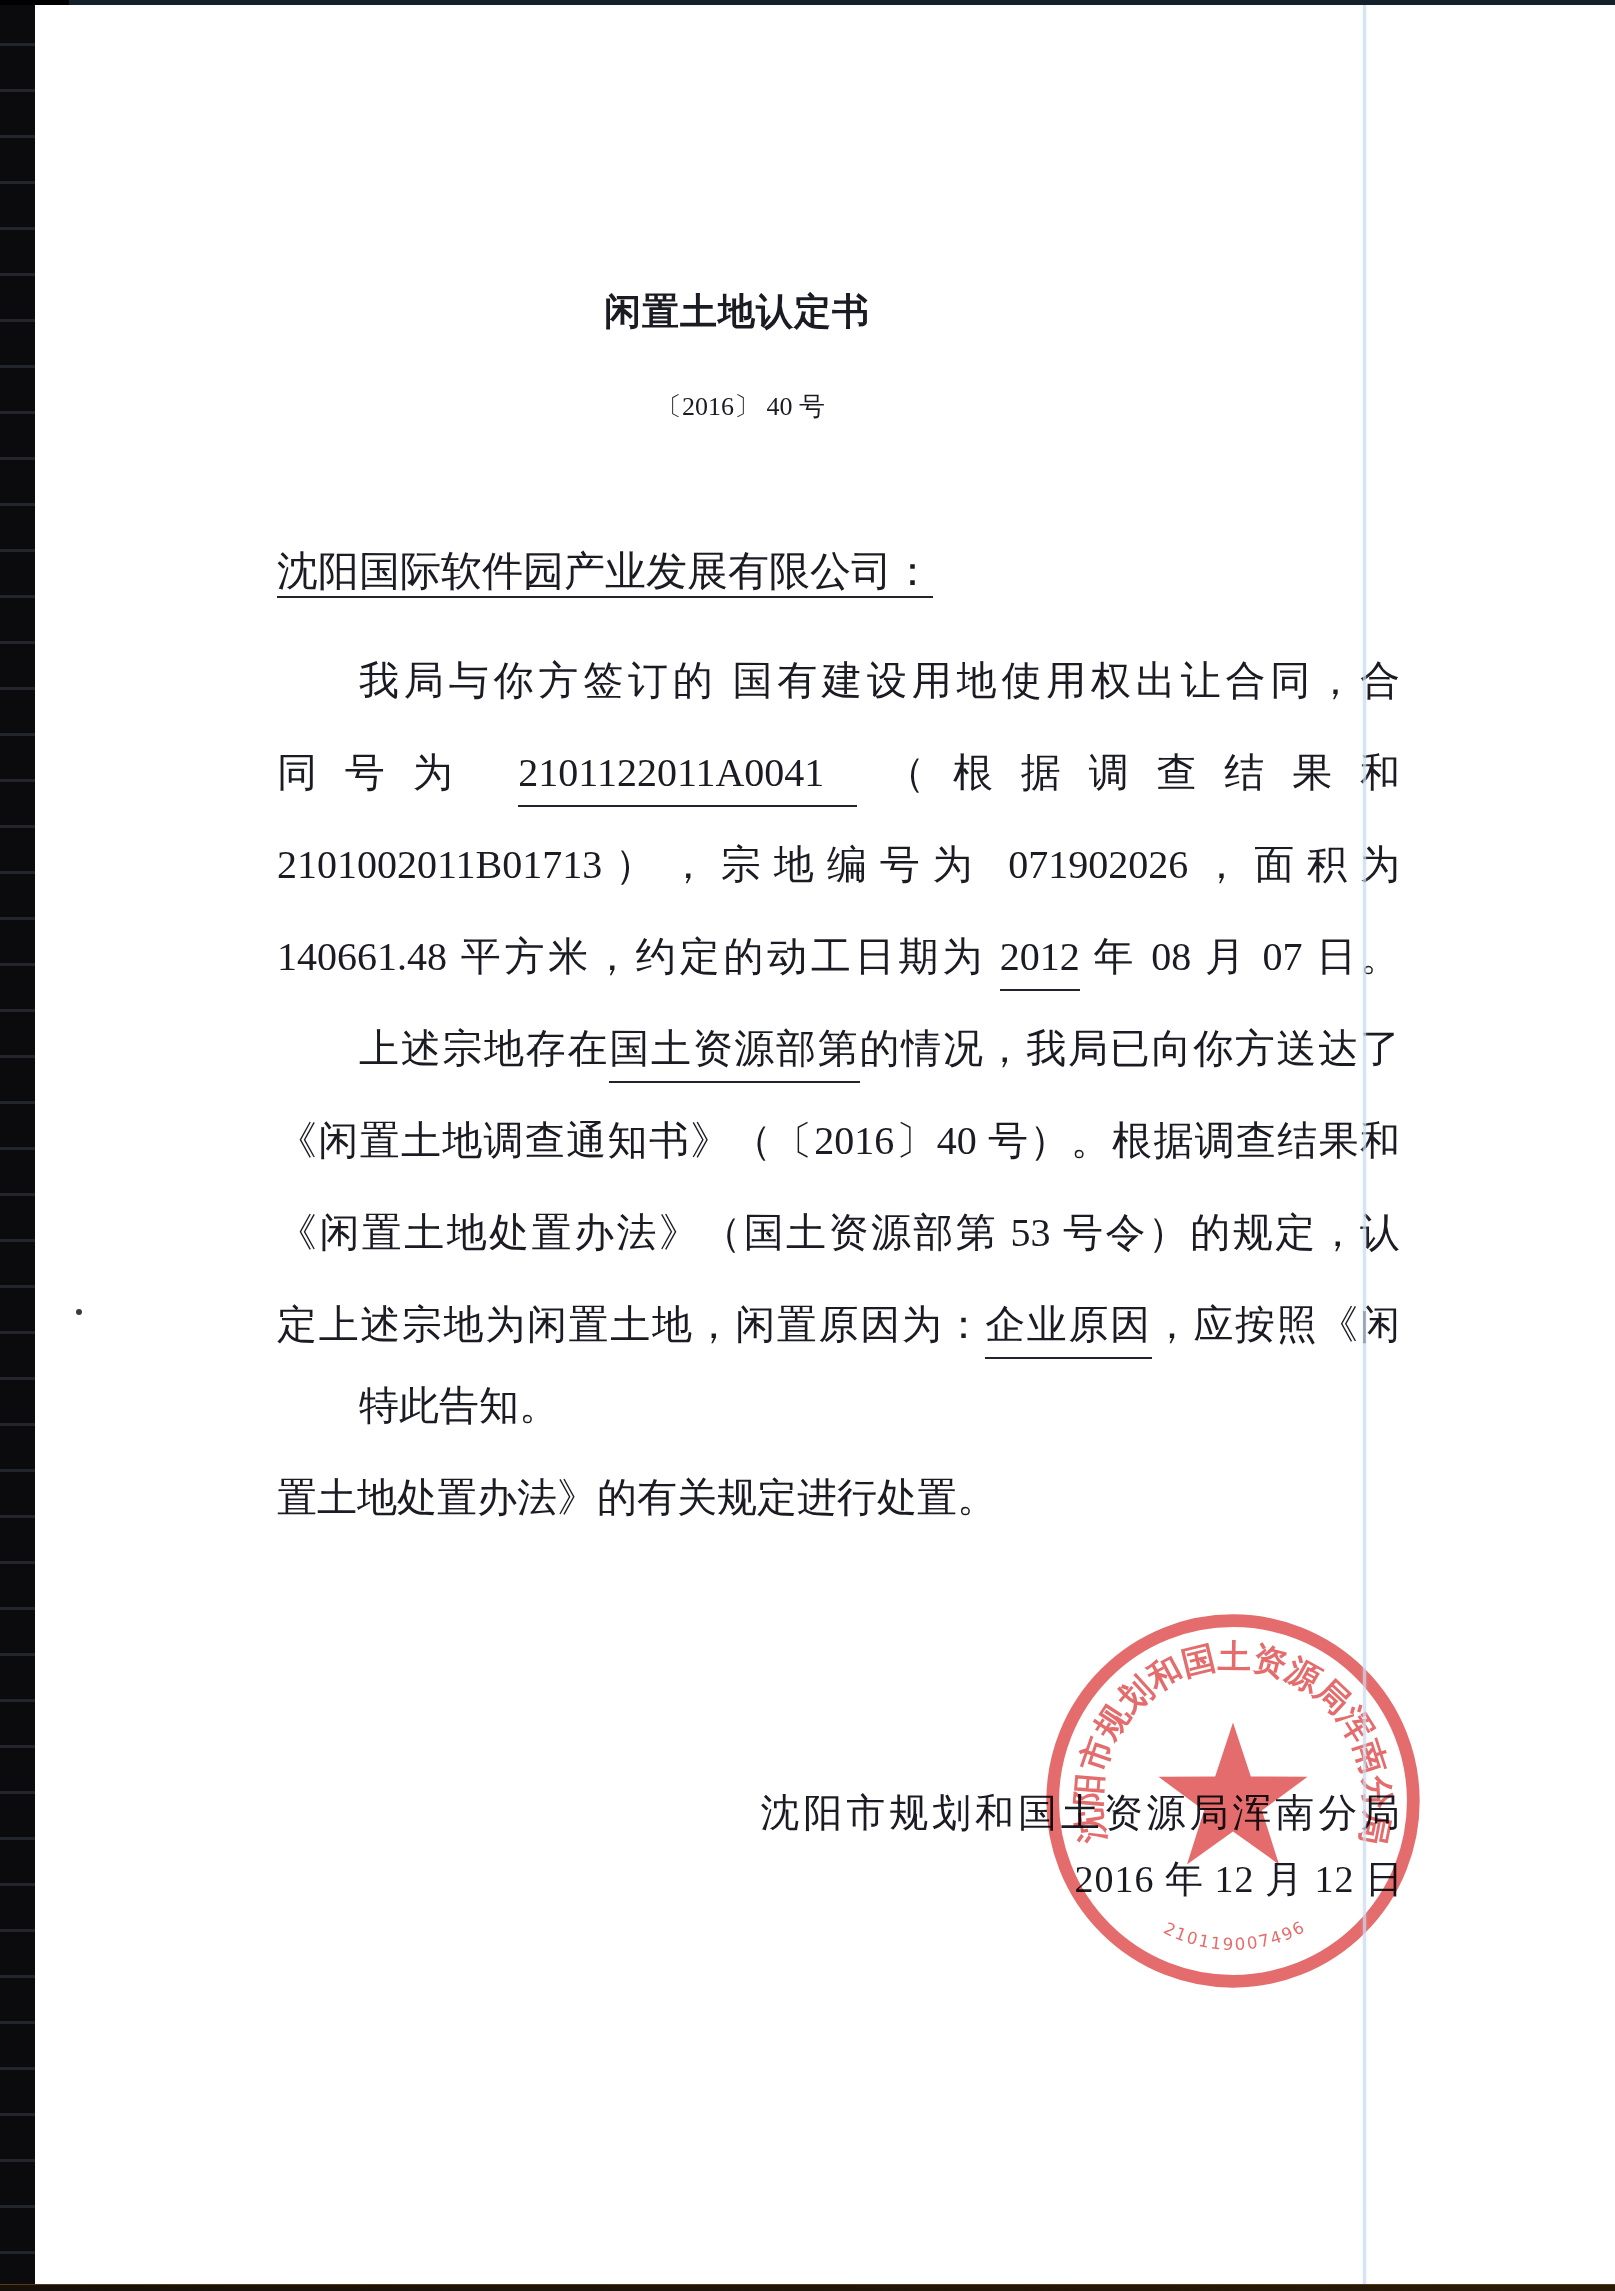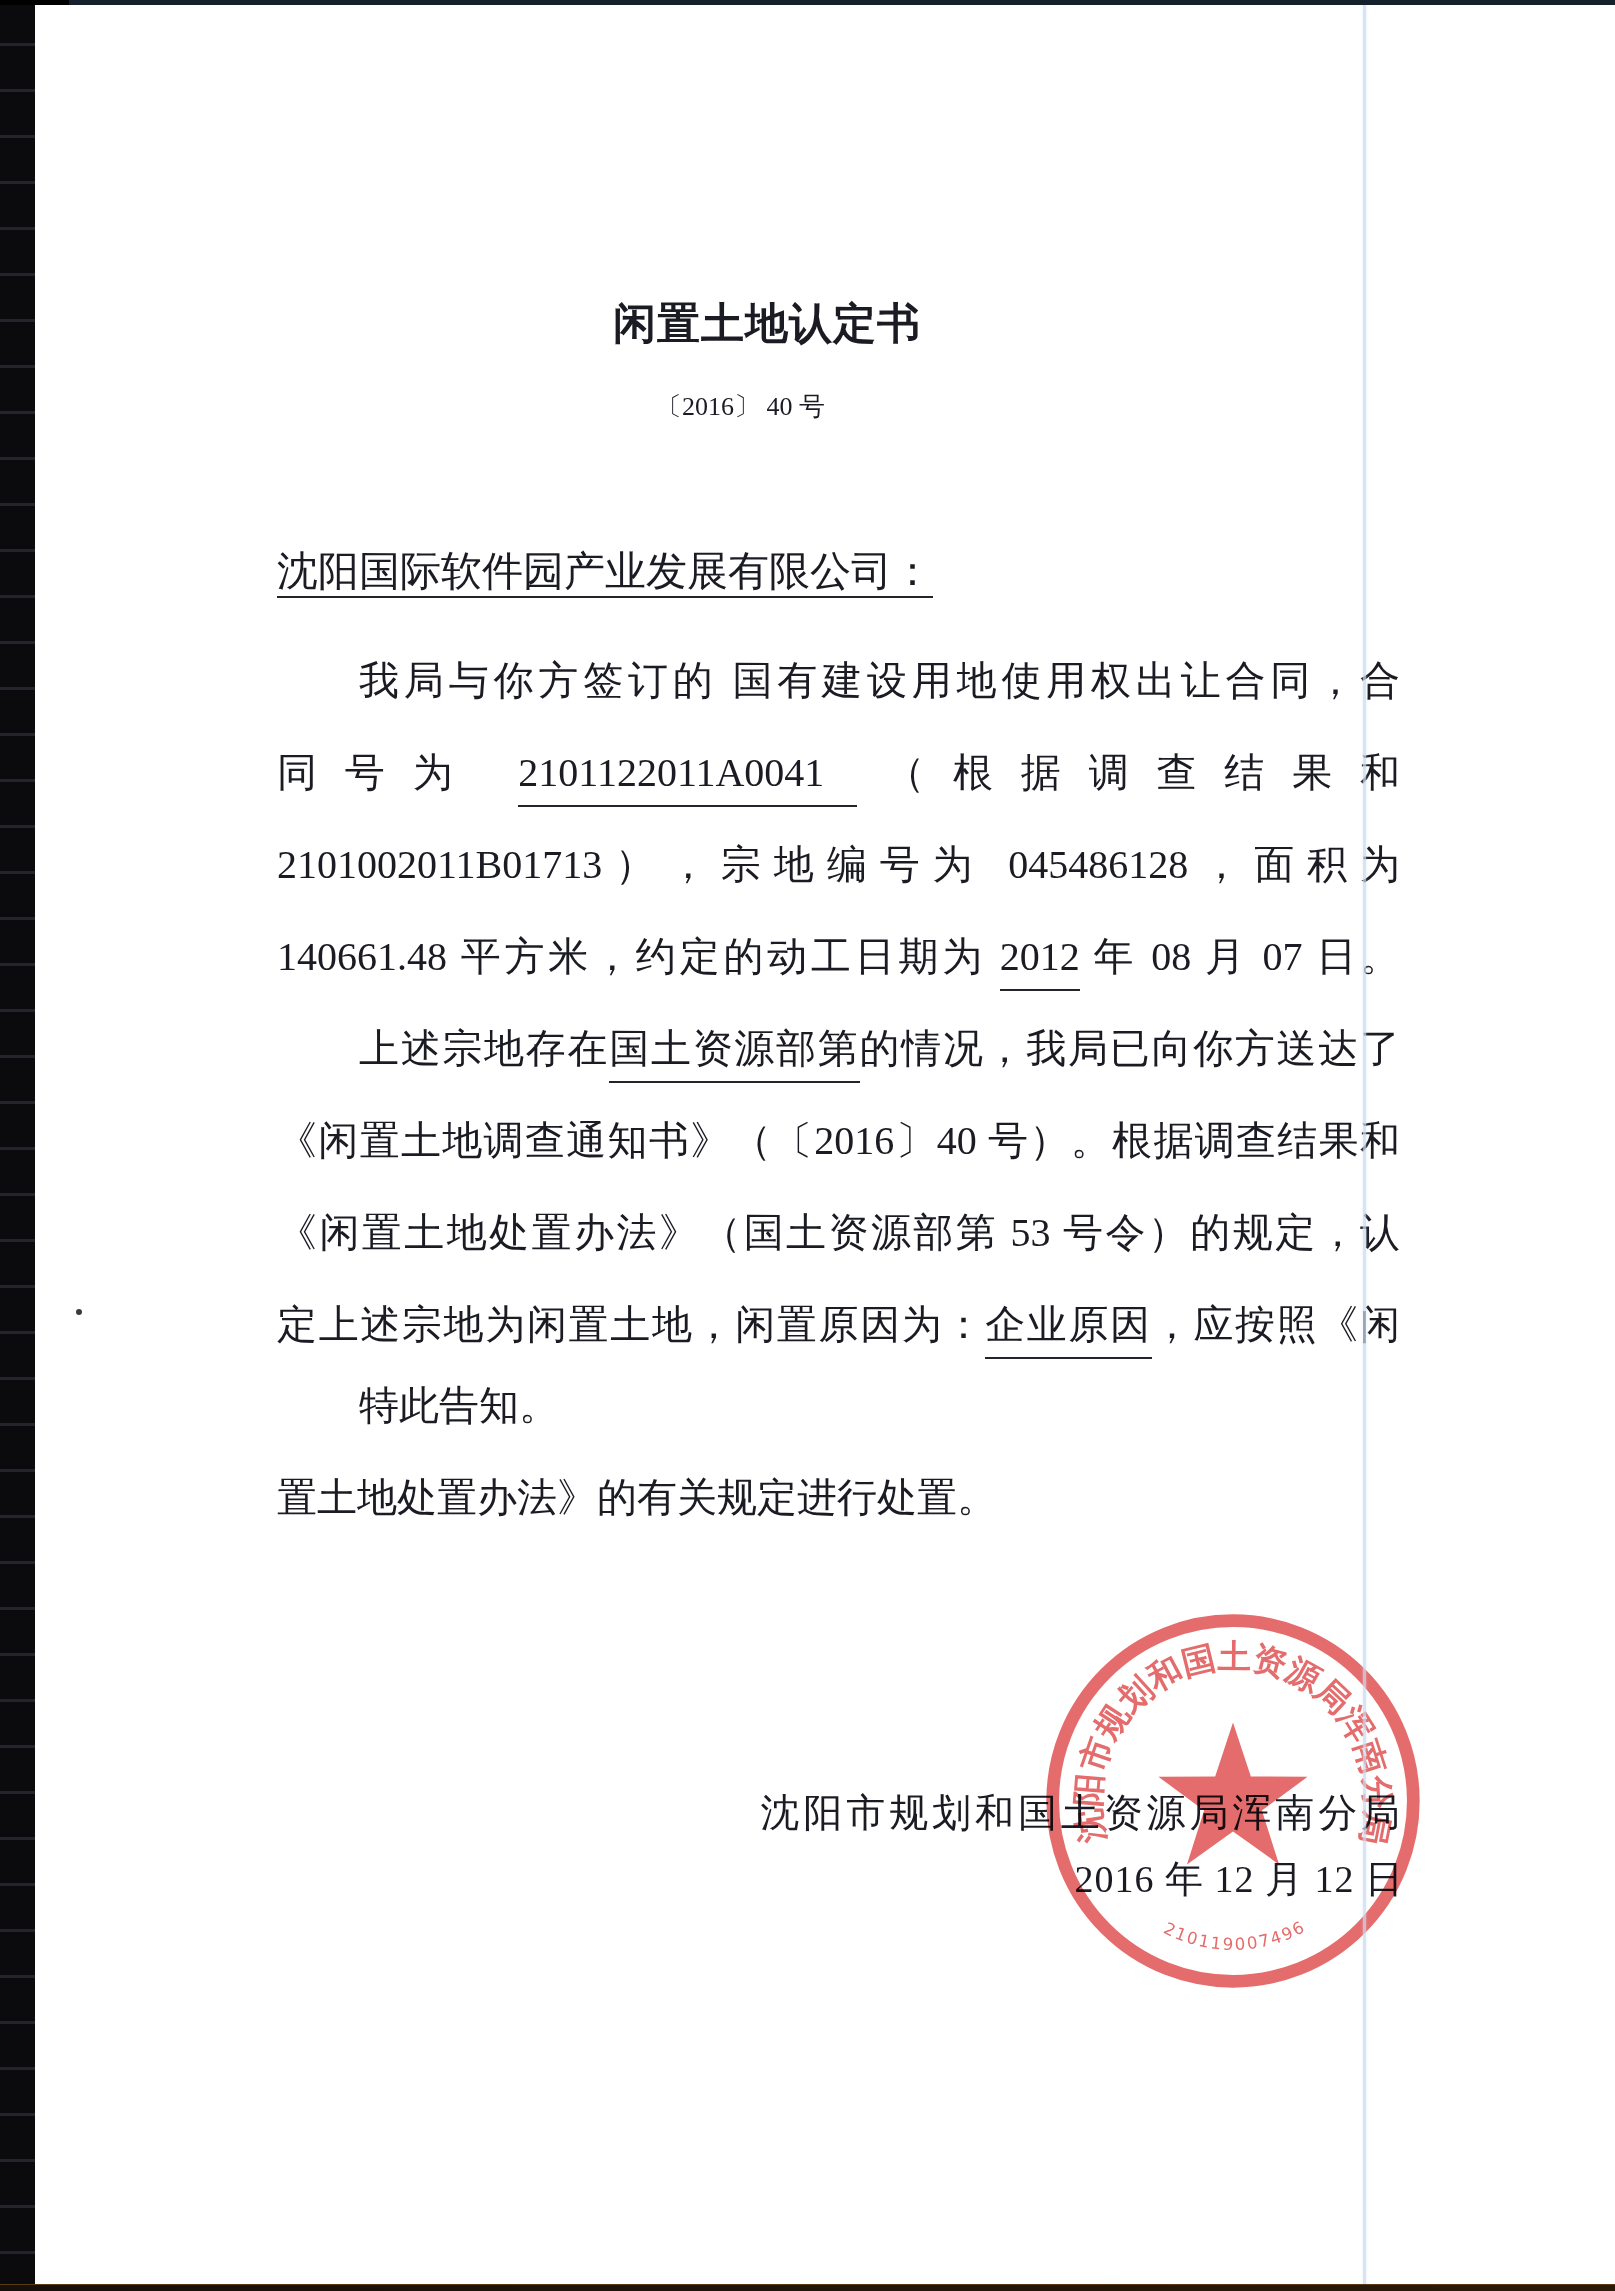--- a/index.html
+++ b/index.html
@@ -34,23 +34,23 @@
     background:rgba(203,218,238,.72);
     box-shadow:0 0 2.9px rgba(203,218,238,.55);
     z-index:5;
   }
   .ink-speck{
     position:absolute;left:76px;top:1309px;width:5.9px;height:5.9px;
     border-radius:50%;background:#3a3a42;z-index:2;
   }
   
   .title{
-    position:absolute;left:604px;top:284px;margin:9px;
-    font-size:43px;line-height:61px;font-weight:bold;
-    letter-spacing:1px;white-space:nowrap;
+    position:absolute;left:604px;top:284px;margin:0;
+    font-size:37px;line-height:61px;font-weight:bold;
+    letter-spacing:1px;white-space:nowrap;font-family:Liberation Mono, monospace;
   }
   .doc-number{
     position:absolute;left:656px;top:384px;
     font-size:26px;line-height:45px;white-space:nowrap;
   }
   
   .addressee{
     position:absolute;left:277px;top:545px;
     font-size:41px;line-height:53px;white-space:nowrap;
   }
@@ -103,21 +103,21 @@
 
   <div class="doc-number">〔2016〕 40 号</div>
 
   <div class="addressee">
     <span class="u">沈阳国际软件园产业发展有限公司：</span>
   </div>
 
   <div class="body">
       <div class="line indent just"><span>我局与你方签订的 国有建设用地使用权出让合同，合</span></div>
       <div class="line just"><span>同号为 </span><span class="u u-pad">2101122011A0041</span><span>（根据调查结果和</span></div>
-      <div class="line just"><span>2101002011B01713），宗地编号为 045486128，面积为</span></div>
+      <div class="line just"><span>2101002011B01713），宗地编号为 071902026，面积为</span></div>
       <div class="line just"><span>140661.48 平方米，约定的动工日期为 </span><span class="u">2012</span><span> 年 08 月 07 日。</span></div>
       <div class="line indent just"><span>上述宗地存在</span><span class="u">国土资源部第</span><span>的情况，我局已向你方送达了</span></div>
       <div class="line just"><span>《闲置土地调查通知书》（〔2016〕40 号）。根据调查结果和</span></div>
       <div class="line just"><span>《闲置土地处置办法》（国土资源部第 53 号令）的规定，认</span></div>
       <div class="line just"><span>定上述宗地为闲置土地，闲置原因为：</span><span class="u">企业原因</span><span>，应按照《闲</span></div>
       <div class="line indent gap"><span>特此告知。</span></div>
       <div class="line"><span>置土地处置办法》的有关规定进行处置。</span></div>
     </div>
 
   <div class="agency-signature">沈阳市规划和国土资源局浑南分局</div>

